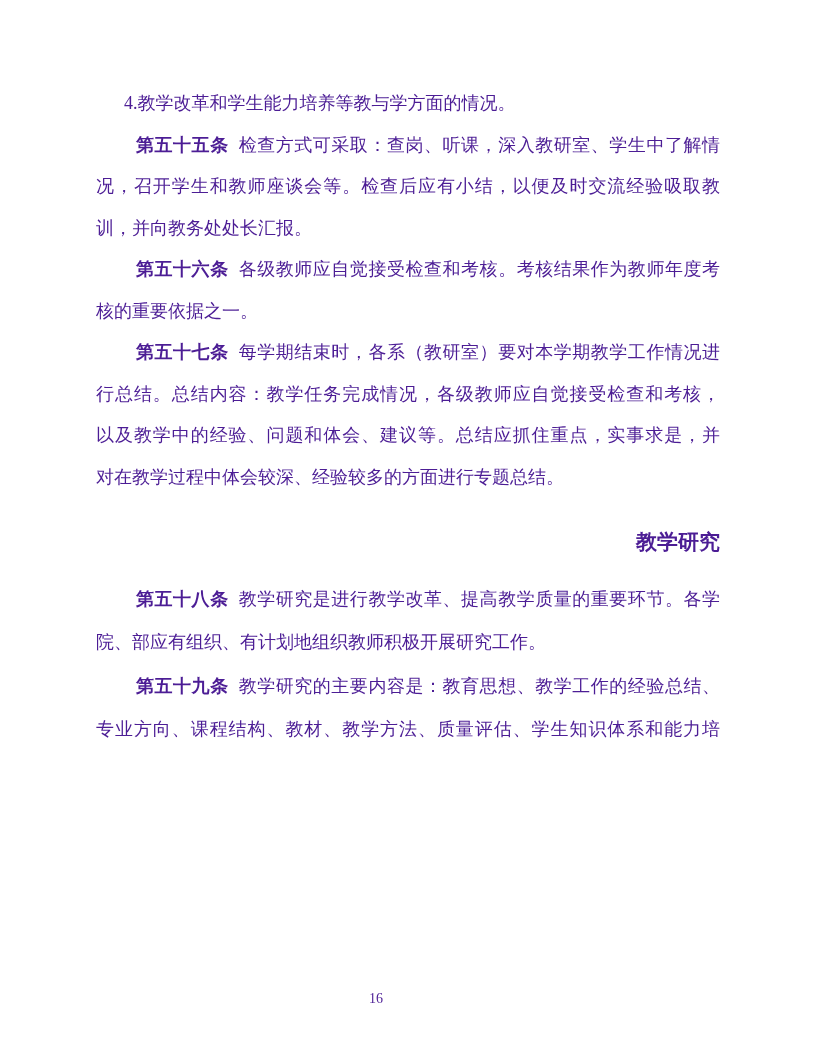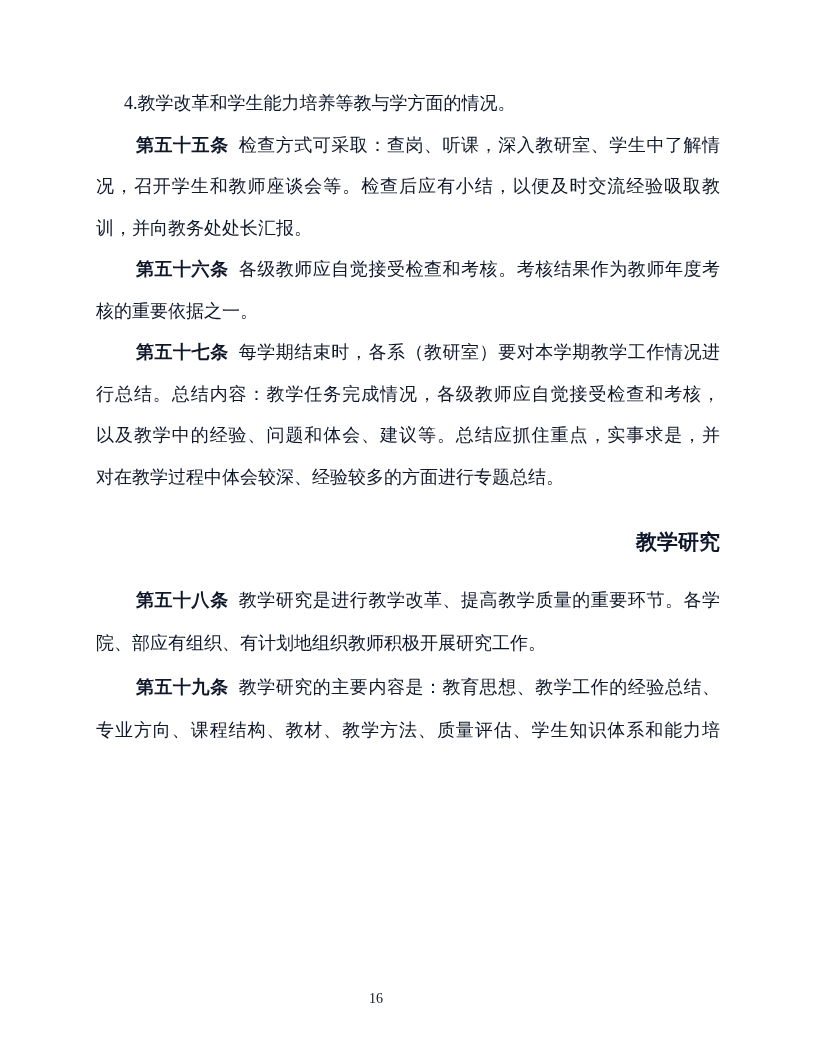--- a/index.html
+++ b/index.html
@@ -7,21 +7,21 @@
     padding: 0;
     background: #ffffff;
   }
   .page {
     position: relative;
     width: 816px;
     height: 1056px;
     background: #ffffff;
     overflow: hidden;
     font-family: "Liberation Serif", "DejaVu Serif", serif;
-    color: #0f172a;
+    color: #4c1d95;
   }
   .content {
     position: absolute;
     left: 96px;
     top: 83px;
     width: 624px;
     font-size: 18px;
   }
   .para { margin: 0; }
   .line {
@@ -43,21 +43,21 @@
     margin-right: 10px;
   }
   .section-heading {
     margin: 32px 0 0 0;
     height: 24px;
     line-height: 24px;
     font-size: 21px;
     font-weight: bold;
     text-align: right;
   }
-  .sec-b { margin-top: 25px; }
+  .sec-b { margin-top: 25px; font-family: Liberation Mono, monospace; }
   .sec-b .line {
     line-height: 43.3px;
     max-height: 44px;
   }
   .footer {
     position: absolute;
     left: 0;
     top: 991px;
     width: 752px;
     text-align: center;

